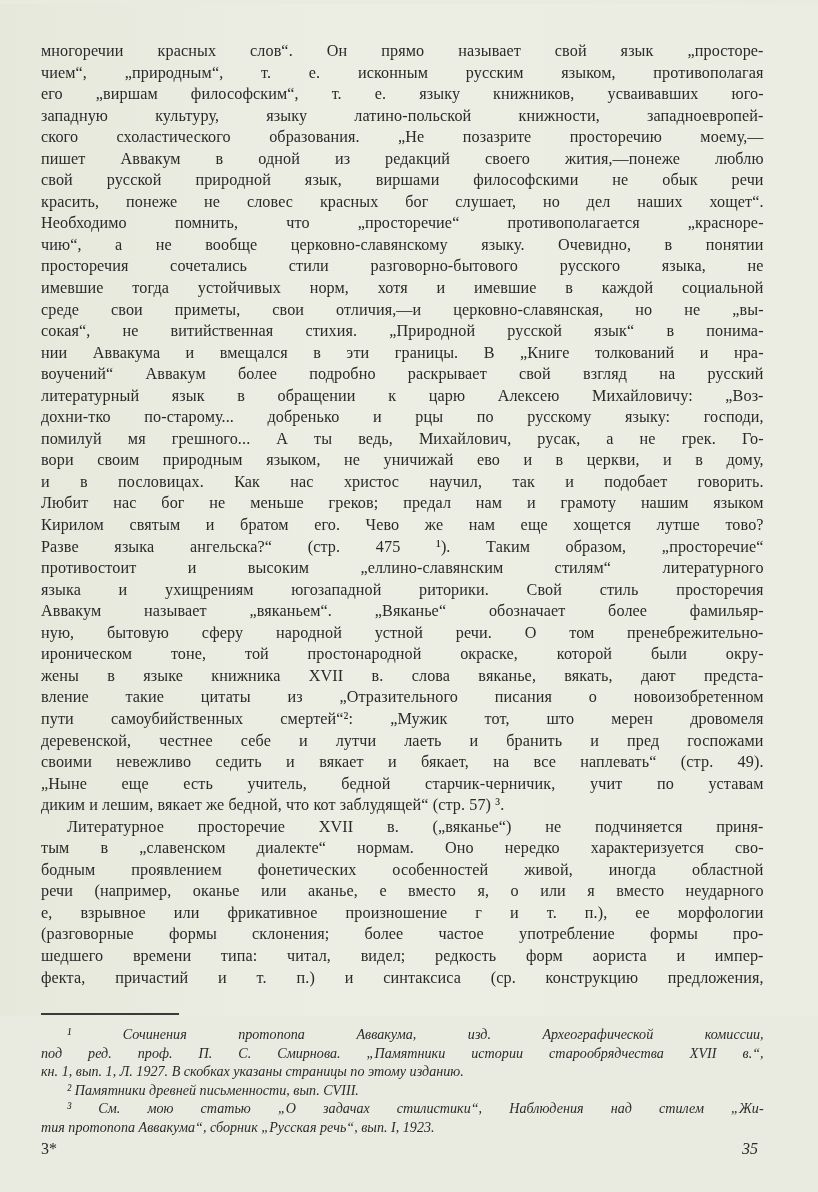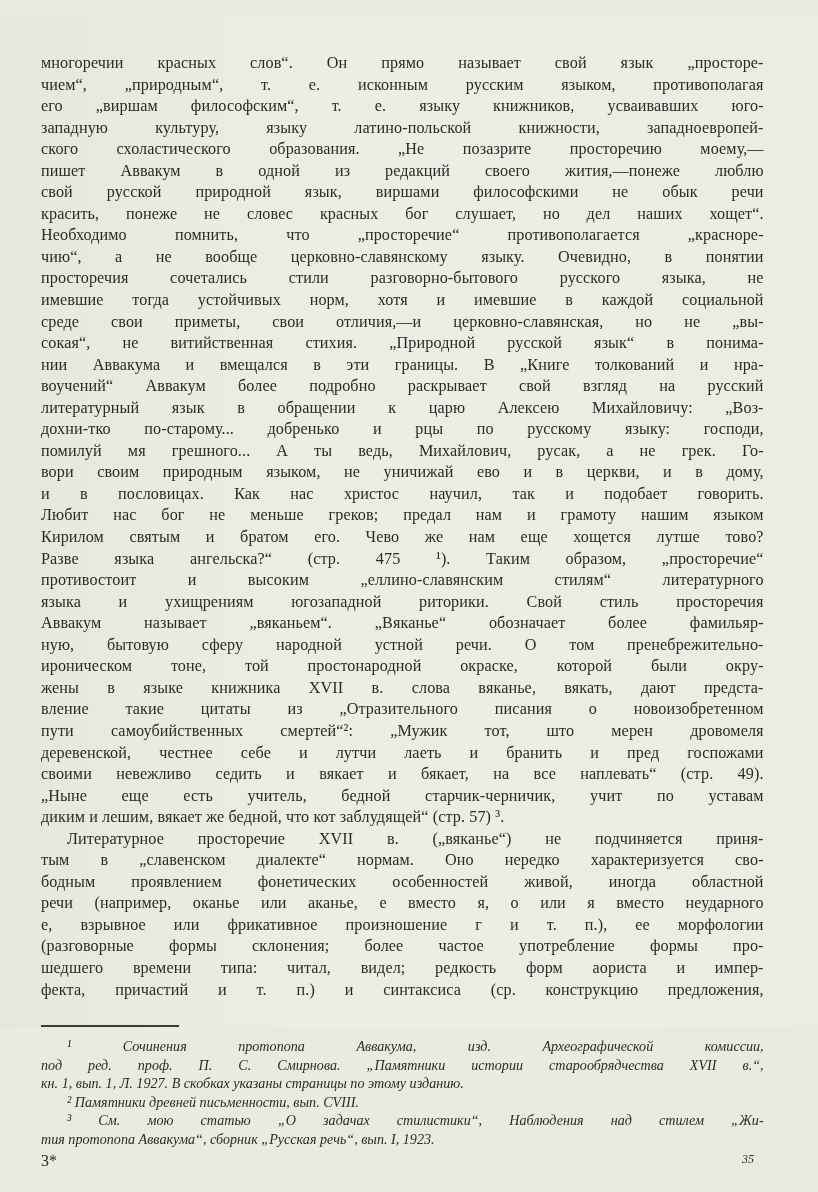--- a/index.html
+++ b/index.html
@@ -10,21 +10,21 @@
       width: 818px;
       height: 1192px;
       background: #e9ebe0;
       overflow: hidden;
       position: relative;
       font-family: "Liberation Serif", "DejaVu Serif", serif;
       color: #2a2a2a;
     }
     .page {
       position: absolute;
-      left: 0; top: 16px;
+      left: 0; top: 4px;
       width: 818px; height: 1012px;
       background: linear-gradient(90deg, #e6e8dc 0%, #eceee3 40%, #ebede2 100%);
     }
     .body-text {
       position: absolute;
       left: 41px;
       top: 36px;
       width: 723px;
     }
     .line {
@@ -77,21 +77,21 @@
     .signature {
       position: absolute;
       left: 41px;
       top: 1136px;
       font-size: 16px;
     }
     .page-number {
       position: absolute;
       left: 742px;
       top: 1136px;
-      font-size: 12px;
+      font-size: 16px;
       font-style: italic;
     }
   </style>
 </head>
 <body>
 
 <div class="page">
 
   <div class="body-text">
     <div class="line">многоречии красных слов“. Он прямо называет свой язык „просторе-</div>

